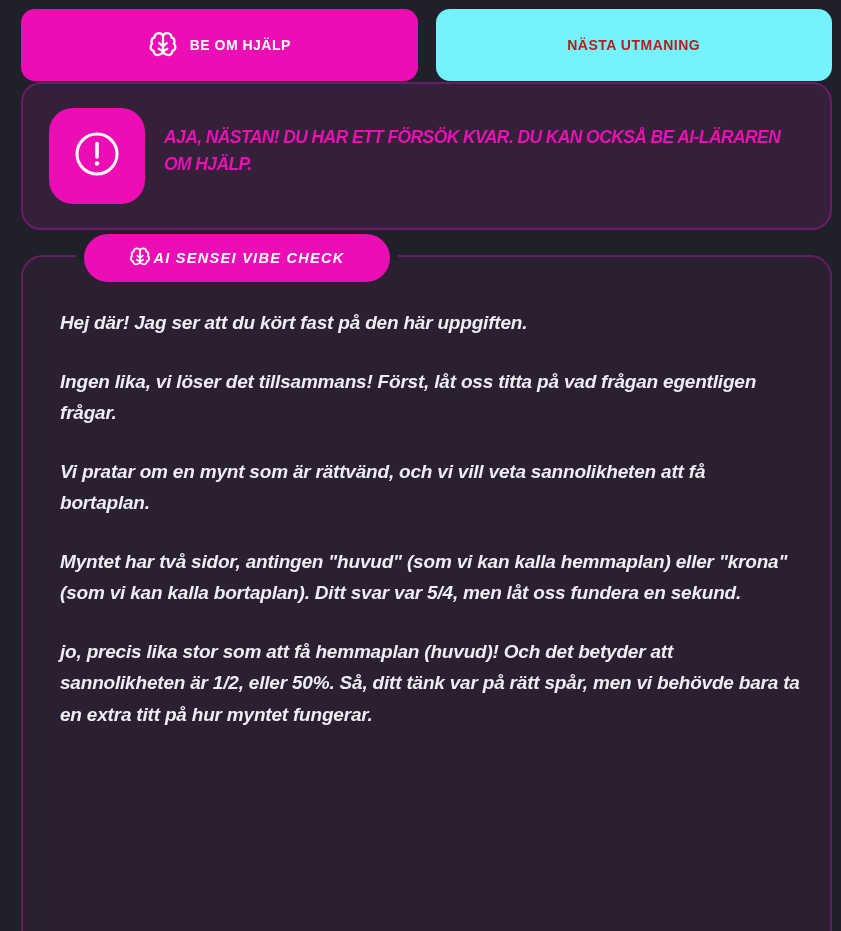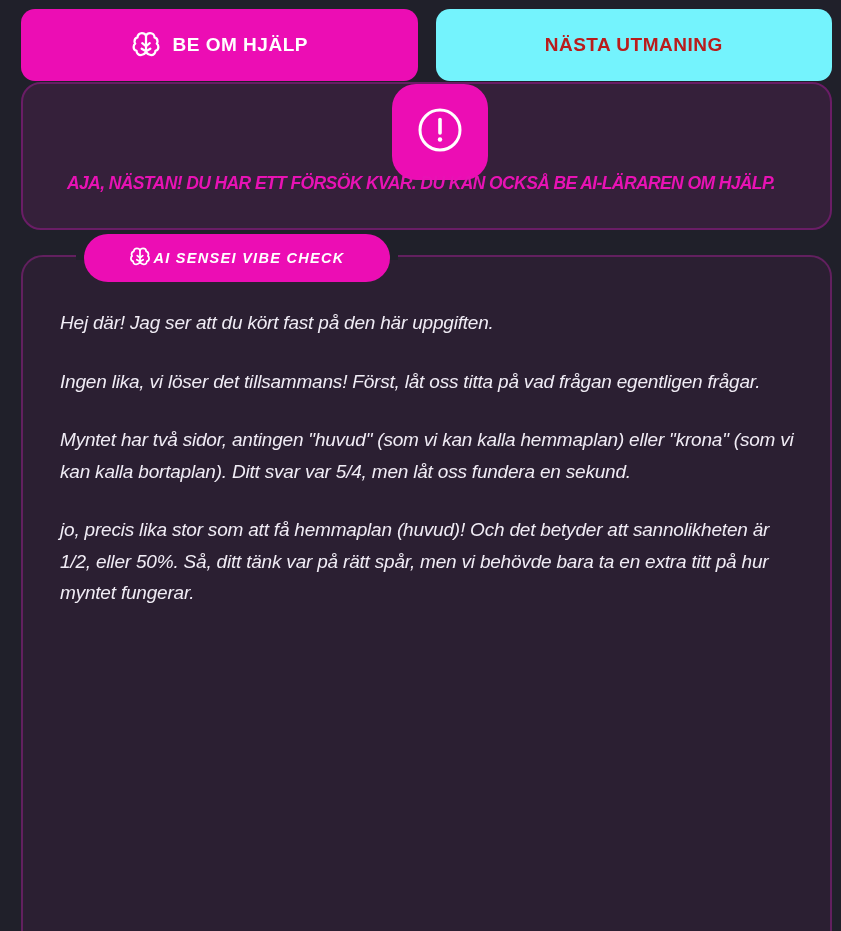--- a/index.html
+++ b/index.html
@@ -26,21 +26,21 @@
       gap: 18px;
     }
     .btn {
       flex: 1;
       border-radius: 14px;
       display: flex;
       align-items: center;
       justify-content: center;
       gap: 12px;
       font-weight: 700;
-      font-size: 19px;
+      font-size: 14px;
       letter-spacing: 0.5px;
       cursor: pointer;
       box-sizing: border-box;
     }
     .btn-help {
       background: #ec0db4;
       color: #fff;
     }
     .btn-next {
       background: #74f3fd;
@@ -53,21 +53,20 @@
       left: 21px;
       top: 82px;
       width: 811px;
       height: 148px;
       box-sizing: border-box;
       border: 2px solid #6a1d66;
       border-radius: 20px;
       background: #35203a;
       display: flex;
       align-items: center;
-      flex-direction: column;
     }
     .alert-icon-box {
       width: 96px;
       height: 96px;
       margin-left: 26px;
       border-radius: 24px;
       background: #ec0db4;
       display: flex;
       align-items: center;
       justify-content: center;
@@ -124,21 +123,21 @@
       width: 322px;
       height: 8px;
       background: #20202a;
     }
     .sensei-body {
       position: absolute;
       left: 60px;
       top: 307px;
       width: 740px;
       color: #f0ecf5;
-      font-weight: 400;
+      font-weight: 700;
       font-style: italic;
       font-size: 19px;
       line-height: 31.5px;
       letter-spacing: -0.2px;
     }
     .sensei-body p {
       margin: 0 0 27px 0;
     }
   </style>
 </head>
@@ -189,17 +188,18 @@
         <path d="M9 10.5l3 2.5 3-2.5"></path>
         <path d="M8.5 15l3.5 2 3.5-2"></path>
       </svg>
     </span>
     <span>AI SENSEI VIBE CHECK</span>
   </div>
 
   <div class="sensei-body">
     <p>Hej där! Jag ser att du kört fast på den här uppgiften.</p>
     <p>Ingen lika, vi löser det tillsammans! Först, låt oss titta på vad frågan egentligen frågar.</p>
+    <p>Vi pratar om en mynt som är rättvänd, och vi vill veta sannolikheten att få bortaplan.</p>
     <p>Myntet har två sidor, antingen "huvud" (som vi kan kalla hemmaplan) eller "krona" (som vi kan kalla bortaplan). Ditt svar var 5/4, men låt oss fundera en sekund.</p>
     <p>jo, precis lika stor som att få hemmaplan (huvud)! Och det betyder att sannolikheten är 1/2, eller 50%. Så, ditt tänk var på rätt spår, men vi behövde bara ta en extra titt på hur myntet fungerar.</p>
   </div>
 
 </div>
 
 </body></html>

